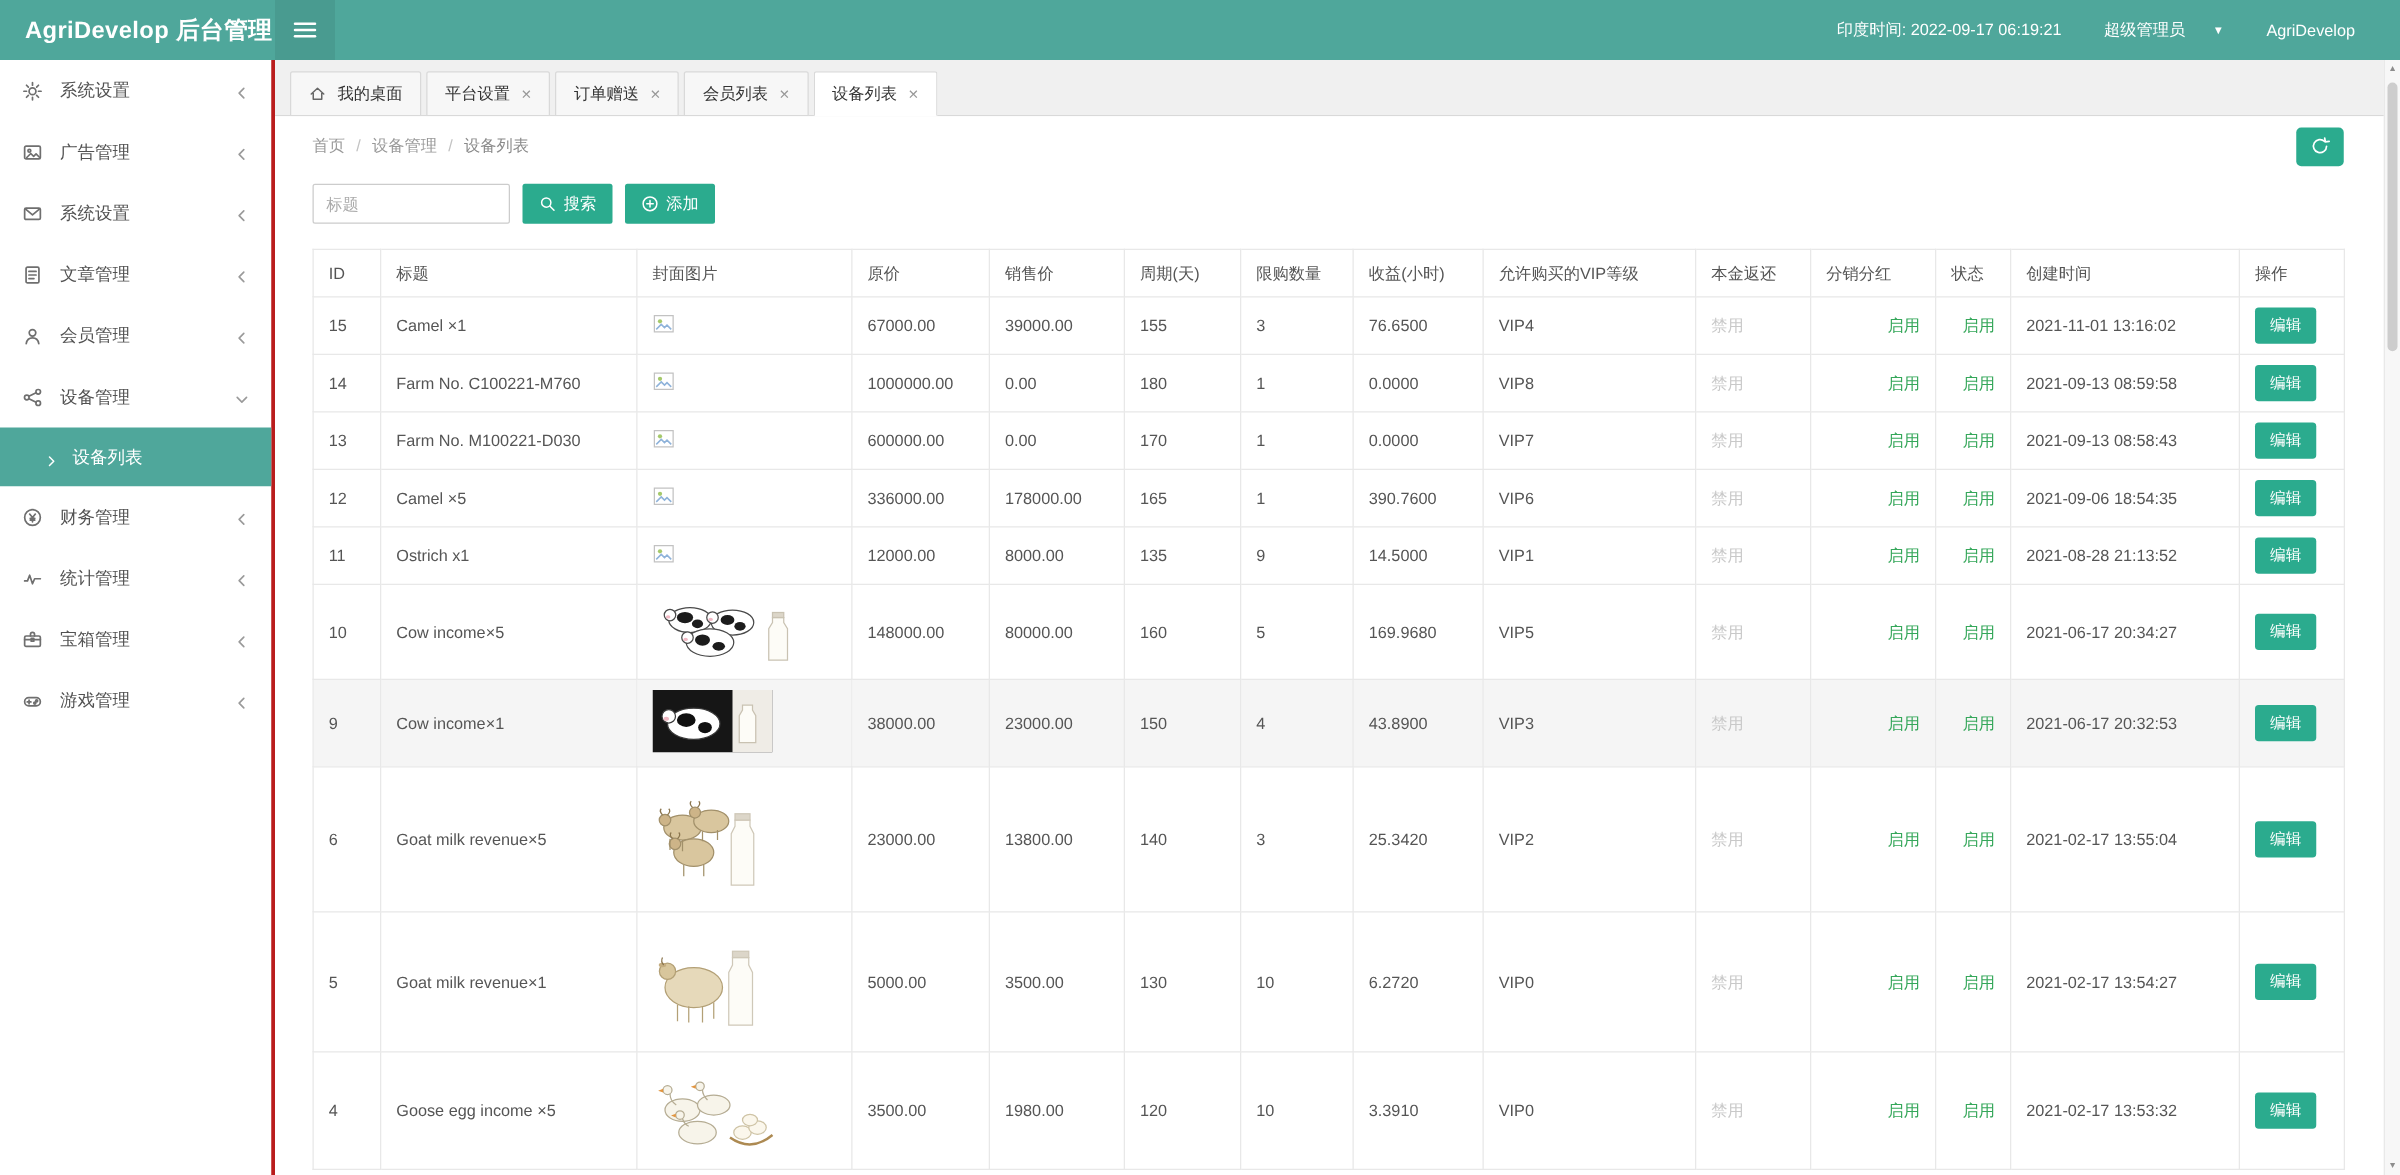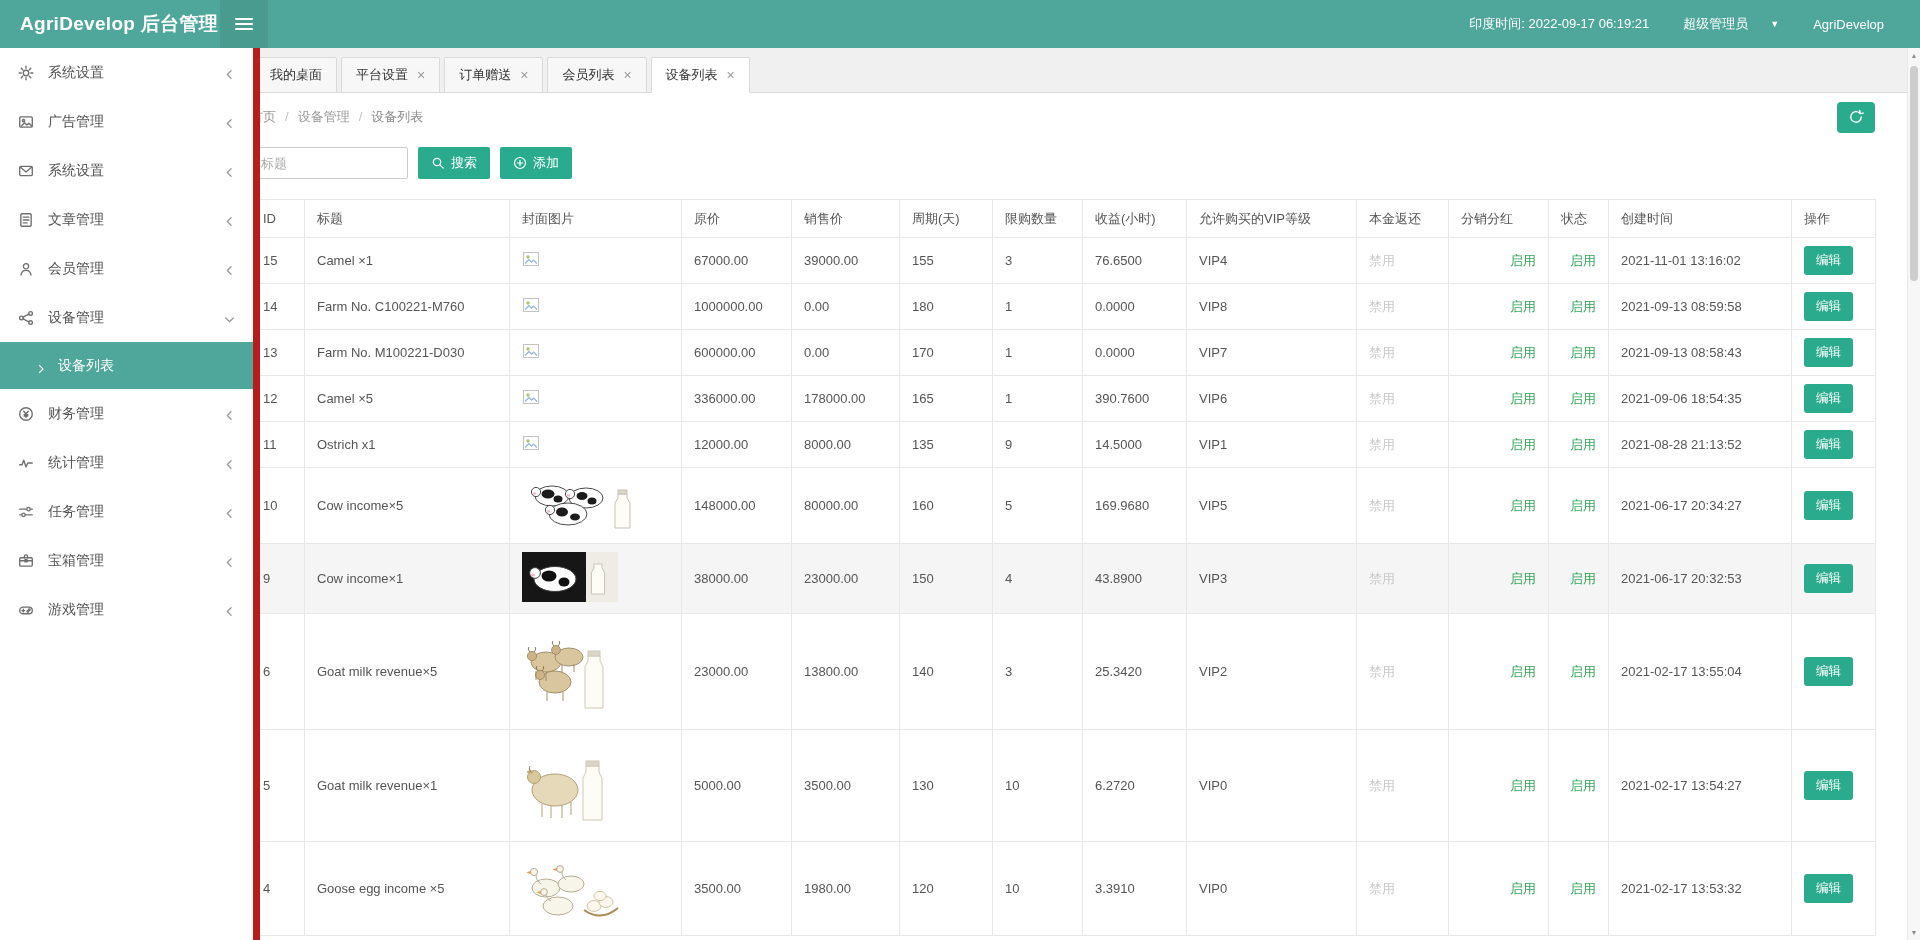--- a/index.html
+++ b/index.html
@@ -13,22 +13,22 @@
   .hamburger { width:48px; height:48px; display:flex; align-items:center; justify-content:center;
     background:rgba(0,0,0,.07); cursor:pointer; }
   .hamburger .bars { width:18px; }
   .hamburger .bars span { display:block; height:2px; background:#fff; margin:3px 0; border-radius:1px; }
   .header-right { margin-left:auto; display:flex; align-items:center; gap:34px; padding-right:36px; font-size:13px; }
   .role { display:flex; align-items:center; gap:22px; cursor:pointer; }
   .caret { font-size:9px; line-height:1; }
   .brand { cursor:pointer; }
 
   
-  .sidebar { position:absolute; top:48px; left:0; width:260px; bottom:0; background:#fff;
-    border-right:7px solid #b91c1c; z-index:20; }
+  .sidebar { position:absolute; top:48px; left:0; width:220px; bottom:0; background:#fff;
+    border-right:3px solid #b91c1c; z-index:20; }
   .side-item { height:49px; display:flex; align-items:center; padding:0 18px;
     color:#525252; font-size:14px; cursor:pointer; }
   .side-item .s-icon { width:16px; height:16px; margin-right:14px; color:#6f6f6f; flex:none; }
   .side-item .chev { margin-left:auto; width:11px; height:11px; color:#9a9a9a; flex:none; }
   .side-sub { height:47px; background:#4FA79B; color:#fff; display:flex; align-items:center;
     padding-left:36px; font-size:14px; gap:12px; cursor:pointer; }
   .side-sub .s-arr { width:10px; height:10px; color:#fff; flex:none; }
 
   
   .main { position:absolute; left:220px; top:48px; right:0; bottom:0; background:#fff; }
@@ -181,31 +181,20 @@
         <span class="s-label">财务管理</span>
         <span class="chev"><svg viewBox="0 0 10 10" fill="none" stroke="currentColor" stroke-width="1.2" stroke-linecap="round" stroke-linejoin="round" style="width:100%;height:100%">
             <path d="M6.4 1.6L3 5l3.4 3.4"></path>
           </svg></span>
       </div>
       <div class="side-item">
         <span class="s-icon"><svg viewBox="0 0 14 14" fill="none" stroke="currentColor" stroke-width="1.2" stroke-linecap="round" stroke-linejoin="round" style="width:100%;height:100%">
             <path d="M1.5 8.5h2L5 4.5l2 6 1.5-3.5h4"></path>
           </svg></span>
         <span class="s-label">统计管理</span>
-        <span class="chev"><svg viewBox="0 0 10 10" fill="none" stroke="currentColor" stroke-width="1.2" stroke-linecap="round" stroke-linejoin="round" style="width:100%;height:100%">
-            <path d="M6.4 1.6L3 5l3.4 3.4"></path>
-          </svg></span>
-      </div>
-      <div class="side-item">
-        <span class="s-icon"><svg viewBox="0 0 14 14" fill="none" stroke="currentColor" stroke-width="1.2" stroke-linecap="round" stroke-linejoin="round" style="width:100%;height:100%">
-            <path d="M1.5 4.5h11M1.5 9.5h11"></path>
-            <circle cx="9.2" cy="4.5" r="1.5" fill="#fff"></circle>
-            <circle cx="4.8" cy="9.5" r="1.5" fill="#fff"></circle>
-          </svg></span>
-        <span class="s-label">任务管理</span>
         <span class="chev"><svg viewBox="0 0 10 10" fill="none" stroke="currentColor" stroke-width="1.2" stroke-linecap="round" stroke-linejoin="round" style="width:100%;height:100%">
             <path d="M6.4 1.6L3 5l3.4 3.4"></path>
           </svg></span>
       </div>
       <div class="side-item">
         <span class="s-icon"><svg viewBox="0 0 14 14" fill="none" stroke="currentColor" stroke-width="1.2" stroke-linecap="round" stroke-linejoin="round" style="width:100%;height:100%">
             <rect x="1.5" y="4.2" width="11" height="7.3" rx="1"></rect>
             <path d="M1.5 6.8h11M5.6 4.2V3a1.4 1.4 0 012.8 0v1.2"></path>
             <rect x="6.1" y="5.8" width="1.8" height="2"></rect>
           </svg></span>

